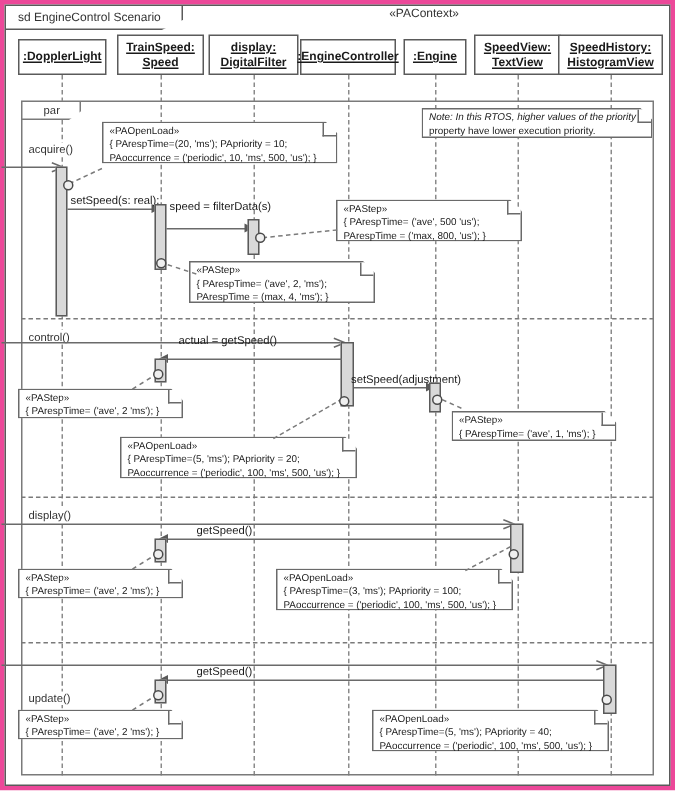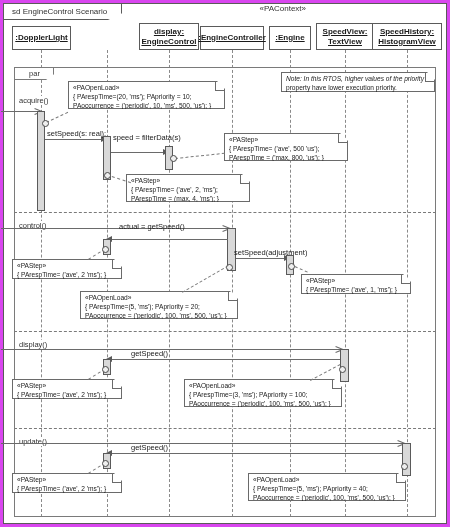--- a/index.html
+++ b/index.html
@@ -3,21 +3,21 @@
 <meta charset="utf-8">
 <style>
   html,body{margin:0;padding:0;background:#ffffff;}
   body{
     font-family:"Liberation Sans", sans-serif;
     -webkit-font-smoothing:none;
   }
   #root{
     position:relative;
     width:450px;height:527px;
-    background:#d946ef;
+    background:#ec4899;
     overflow:hidden;
   }
   
   .abs{position:absolute;box-sizing:border-box;}
 
   
   .sd-frame{
     left:3px;top:3px;width:444px;height:521px;
     border:1px solid #5a5a5a;background:#fff;
   }
@@ -131,25 +131,29 @@
   <div class="abs sd-tab">
     <span class="sd-tab-label">sd EngineControl Scenario</span>
   </div>
   <div class="abs ctx-label">«PAContext»</div>
 
   <div class="abs ll-head" style="left:12px;top:26px;width:59px;height:24px;">
     <span>:DopplerLight</span>
   </div>
   <div class="abs ll-line" style="left:41px;top:50px;height:467px;"></div>
 
+  <div class="abs ll-head" style="left:78px;top:23px;width:58px;height:27px;">
+    <span>TrainSpeed:</span>
+    <span>Speed</span>
+  </div>
   <div class="abs ll-line" style="left:107px;top:50px;height:467px;"></div>
 
   <div class="abs ll-head" style="left:139px;top:23px;width:60px;height:27px;">
     <span>display:</span>
-    <span>EngineControl</span>
+    <span>DigitalFilter</span>
   </div>
   <div class="abs ll-line" style="left:169px;top:50px;height:467px;"></div>
 
   <div class="abs ll-head" style="left:200px;top:26px;width:64px;height:24px;">
     <span>:EngineController</span>
   </div>
   <div class="abs ll-line" style="left:232px;top:50px;height:467px;"></div>
 
   <div class="abs ll-head" style="left:269px;top:26px;width:42px;height:24px;">
     <span>:Engine</span>
@@ -179,21 +183,21 @@
 
   <div class="abs" style="left:16px;top:89px;">
     <span class="oper-label">acquire()</span>
   </div>
   <div class="abs" style="left:16px;top:214px;">
     <span class="oper-label">control()</span>
   </div>
   <div class="abs" style="left:16px;top:333px;">
     <span class="oper-label">display()</span>
   </div>
-  <div class="abs" style="left:16px;top:430px;">
+  <div class="abs" style="left:16px;top:455px;">
     <span class="oper-label">update()</span>
   </div>
 
   <div class="abs msg-line" style="left:1px;top:111px;width:38px;"></div>
   <div class="abs arrow-open-r" style="left:34px;top:108px;"></div>
 
   <div class="abs act" style="left:37px;top:111px;width:8px;height:100px;"></div>
 
   <div class="note" style="left:68px;top:81px;width:157px;height:28px;">
     <span class="fold"></span>

